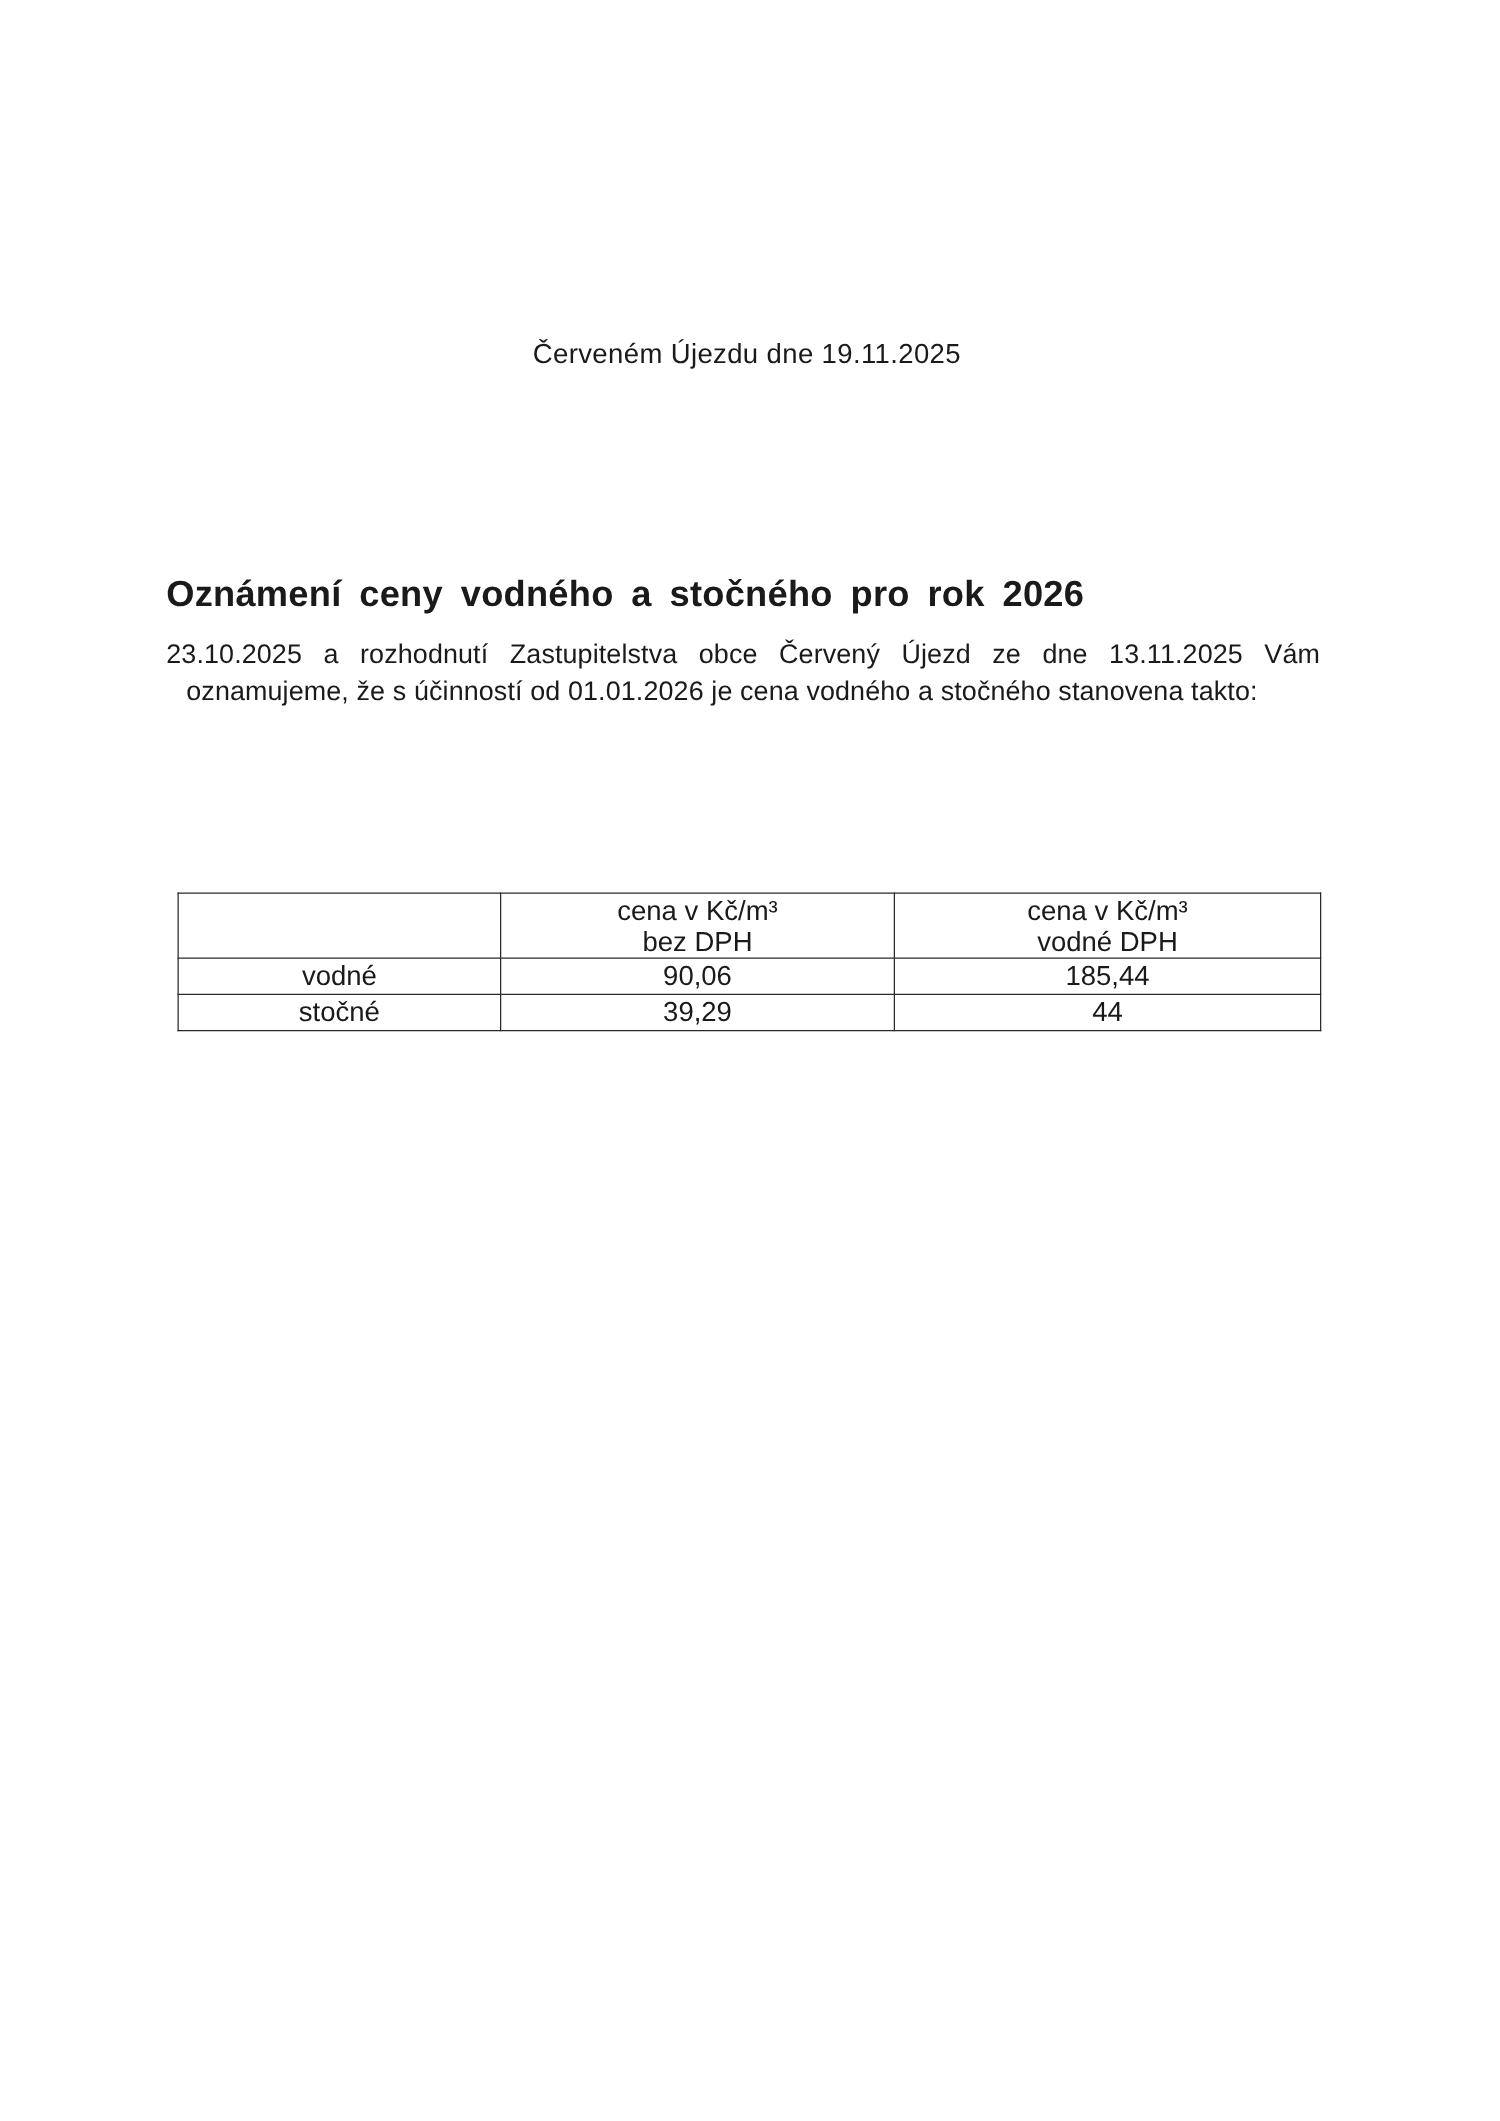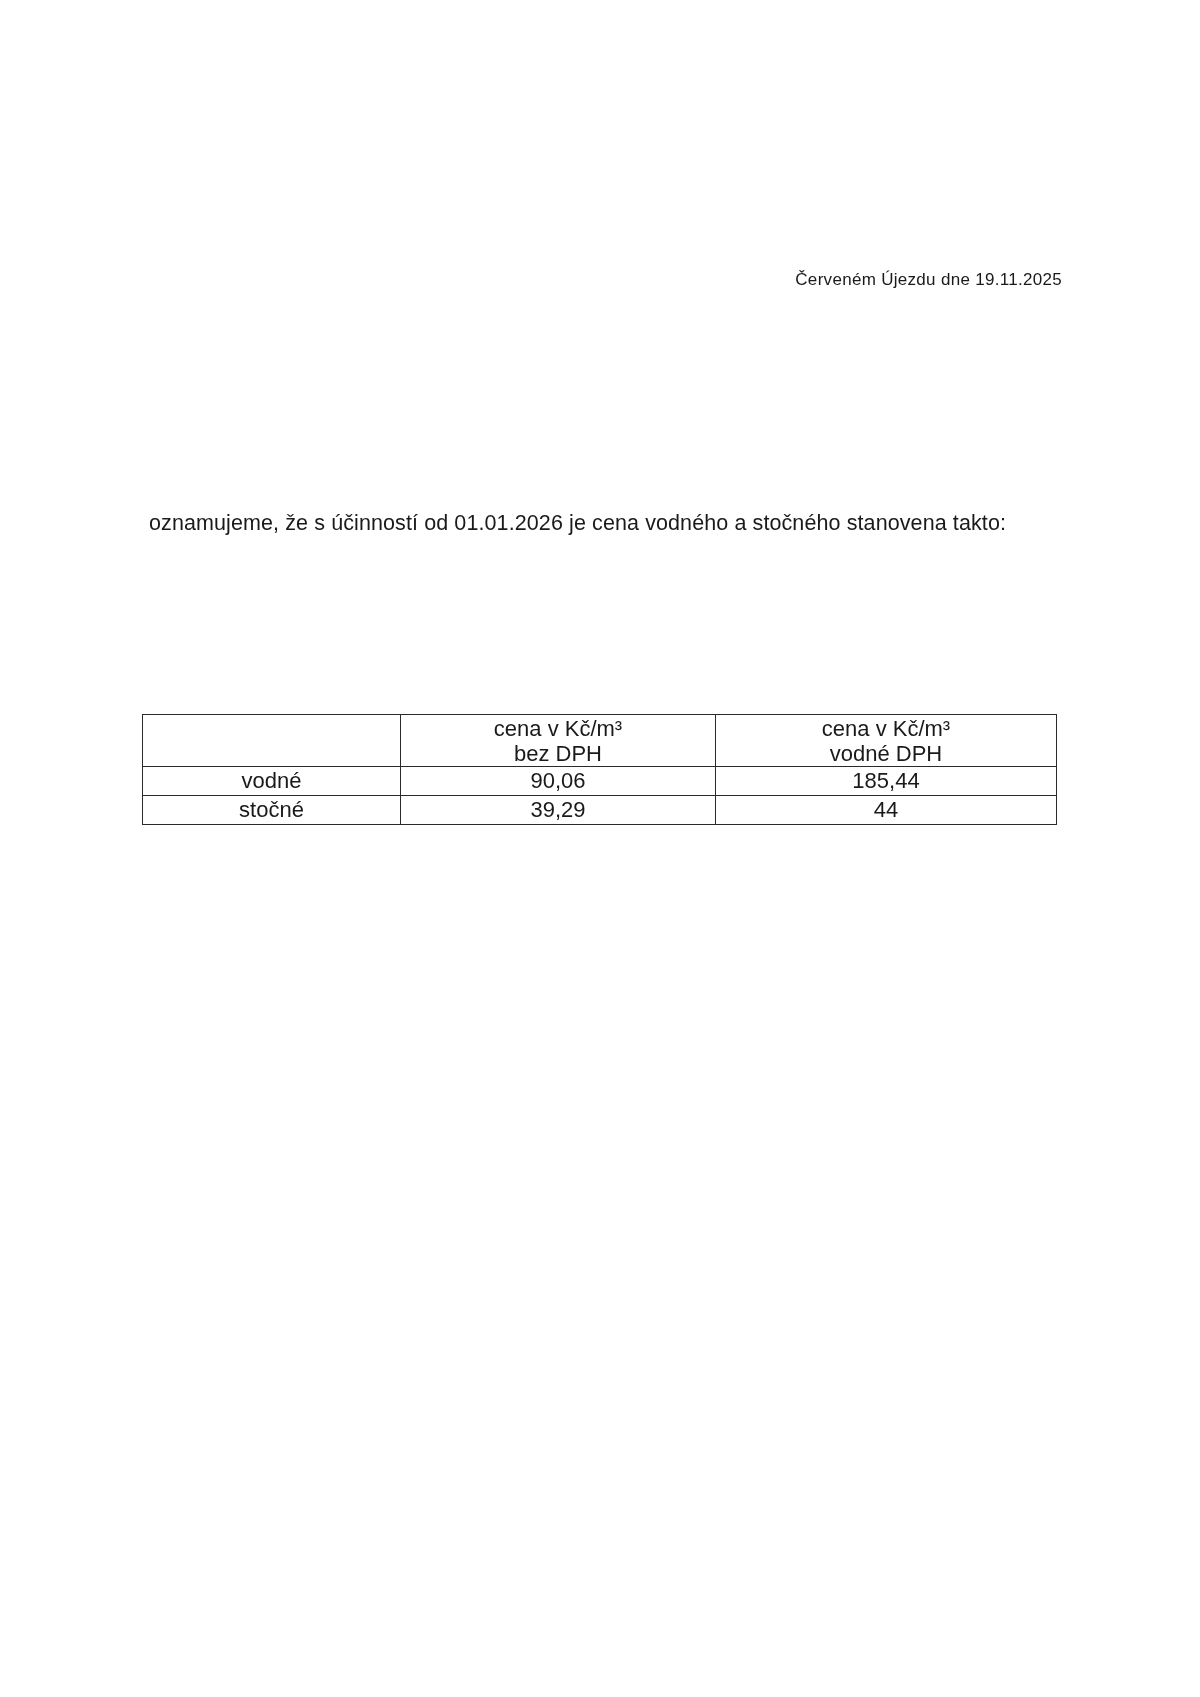--- a/index.html
+++ b/index.html
@@ -15,22 +15,22 @@
     background: #ffffff;
     font-family: "Liberation Sans", "DejaVu Sans", sans-serif;
     color: #1a1a1a;
     overflow: hidden;
   }
   .date-line {
     position: absolute;
     top: 270px;
     left: 133px;
     right: 138px;
-    text-align: right;
-    font-size: 17px;
+    text-align: center;
+    font-size: 22px;
     letter-spacing: 0.3px;
     white-space: nowrap;
   }
   .doc-title {
     position: absolute;
     top: 441px;
     left: 133px;
     font-size: 29px;
     font-weight: 700;
     letter-spacing: 0.2px;
@@ -87,22 +87,24 @@
   .col-bez    { width: 315px; }
   .col-vcetne { width: 341px; }
 </style>
 </head>
 <body>
 
 <div class="page">
 
   <div class="date-line">Červeném Újezdu dne 19.11.2025</div>
 
+  <h1 class="doc-title">Oznámení ceny vodného a stočného pro rok 2026</h1>
 
   <div class="paragraph">
+    <div class="para-line">23.10.2025 a rozhodnutí Zastupitelstva obce Červený Újezd ze dne 13.11.2025 Vám</div>
     <div class="para-line last">oznamujeme, že s účinností od 01.01.2026 je cena vodného a stočného stanovena takto:</div>
   </div>
 
   <table class="price-table">
     <colgroup>
       <col class="col-label">
       <col class="col-bez">
       <col class="col-vcetne">
     </colgroup>
     <thead>

